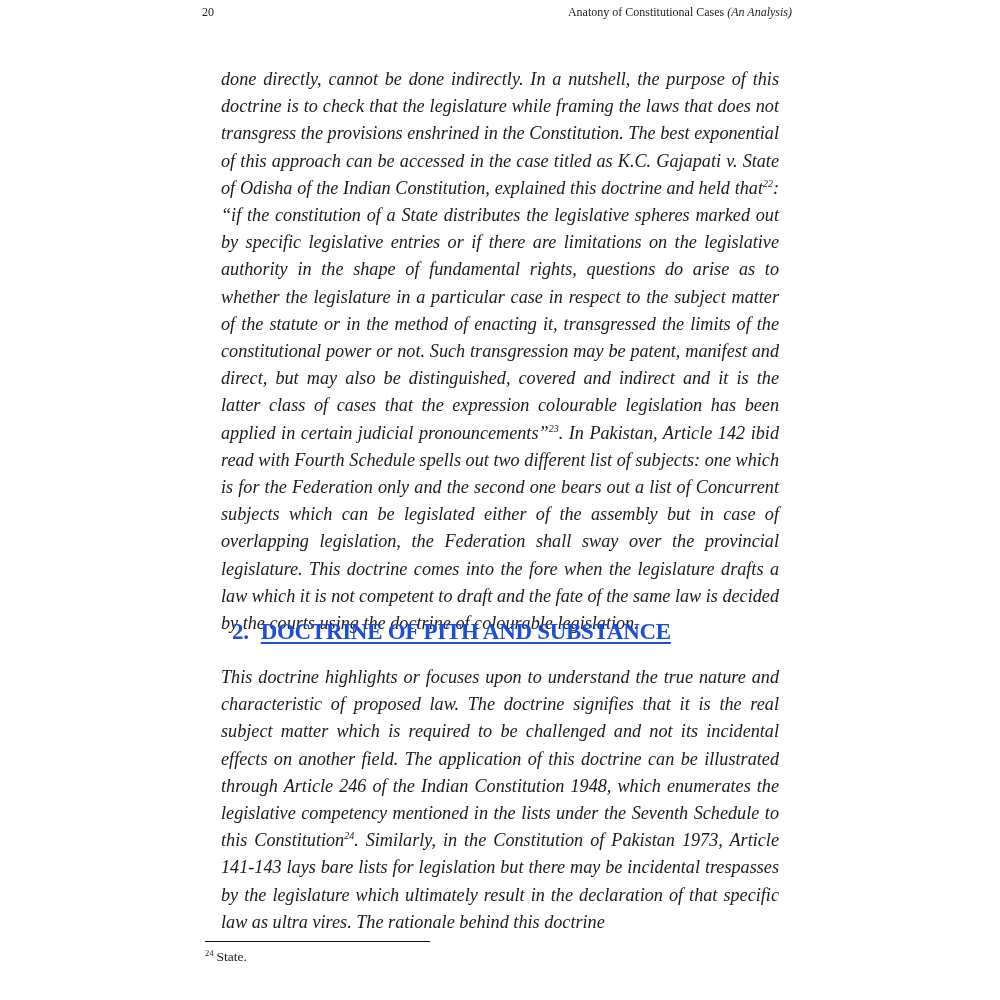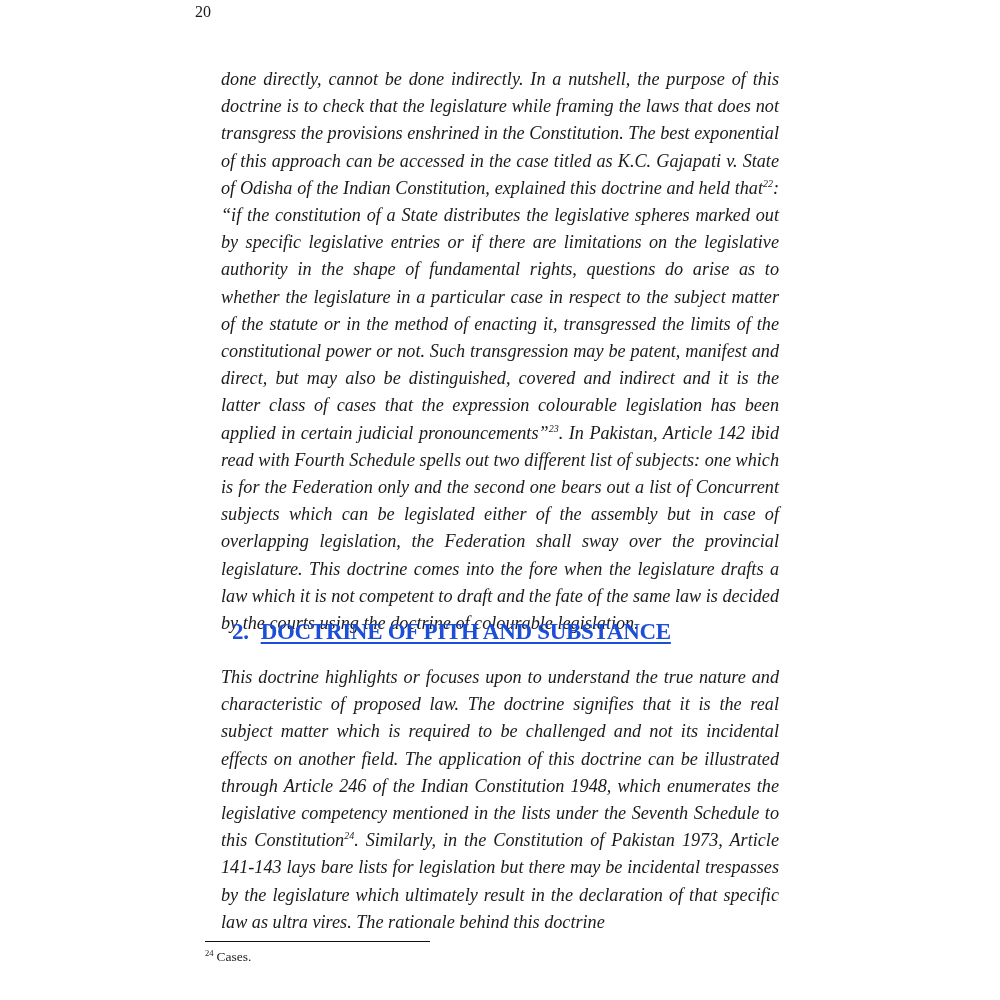--- a/index.html
+++ b/index.html
@@ -15,25 +15,25 @@
     font-family: "Liberation Serif", "DejaVu Serif", serif;
     color: #1a1a1a;
   }
   .page {
     position: absolute;
     left: 0; top: 0;
     width: 1000px; height: 1000px;
   }
   .running-header {
     position: absolute;
-    left: 195px;
+    left: 202px;
     top: 0px;
     width: 590px;
     height: 24px;
-    font-size: 16px;
+    font-size: 12px;
     line-height: 24px;
   }
   .page-number {
     position: absolute;
     left: 0;
     top: 0;
   }
   .header-title {
     position: absolute;
     right: 0;
@@ -98,33 +98,34 @@
     margin-right: 3px;
   }
 </style>
 </head>
 <body>
 
 <div class="page">
 
   <div class="running-header">
     <span class="page-number">20</span>
+    <span class="header-title"><span>Anatony of Constitutional Cases</span> <i>(An Analysis)</i></span>
   </div>
 
   <div class="body-block p1">
     <p><span>done directly, cannot be done indirectly. In a nutshell, the purpose of this doctrine is to check that the legislature while framing the laws that does not transgress the provisions enshrined in the Constitution. The best exponential of this approach can be accessed in the case titled as K.C. Gajapati v. State of Odisha of the Indian Constitution, explained this doctrine and held that</span><sup>22</sup><span>: “if the constitution of a State distributes the legislative spheres marked out by specific legislative entries or if there are limitations on the legislative authority in the shape of fundamental rights, questions do arise as to whether the legislature in a particular case in respect to the subject matter of the statute or in the method of enacting it, transgressed the limits of the constitutional power or not. Such transgression may be patent, manifest and direct, but may also be distinguished, covered and indirect and it is the latter class of cases that the expression colourable legislation has been applied in certain judicial pronouncements”</span><sup>23</sup><span>. In Pakistan, Article 142 ibid read with Fourth Schedule spells out two different list of subjects: one which is for the Federation only and the second one bears out a list of Concurrent subjects which can be legislated either of the assembly but in case of overlapping legislation, the Federation shall sway over the provincial legislature. This doctrine comes into the fore when the legislature drafts a law which it is not competent to draft and the fate of the same law is decided by the courts using the doctrine of colourable legislation.</span></p>
   </div>
 
   <div class="section-heading">
     <span class="num">2.</span><span class="title">DOCTRINE OF PITH AND SUBSTANCE</span>
   </div>
 
   <div class="body-block p2">
     <p><span>This doctrine highlights or focuses upon to understand the true nature and characteristic of proposed law. The doctrine signifies that it is the real subject matter which is required to be challenged and not its incidental effects on another field. The application of this doctrine can be illustrated through Article 246 of the Indian Constitution 1948, which enumerates the legislative competency mentioned in the lists under the Seventh Schedule to this Constitution</span><sup>24</sup><span>. Similarly, in the Constitution of Pakistan 1973, Article 141-143 lays bare lists for legislation but there may be incidental trespasses by the legislature which ultimately result in the declaration of that specific law as ultra vires. The rationale behind this doctrine</span></p>
   </div>
 
   <div class="footnote-rule"></div>
 
   <div class="footnotes">
-    <div class="footnote"><sup>24</sup><span>Cases.</span></div>
+    <div class="footnote"><sup>24</sup><span>State.</span></div>
   </div>
 
 </div>
 
 </body></html>

